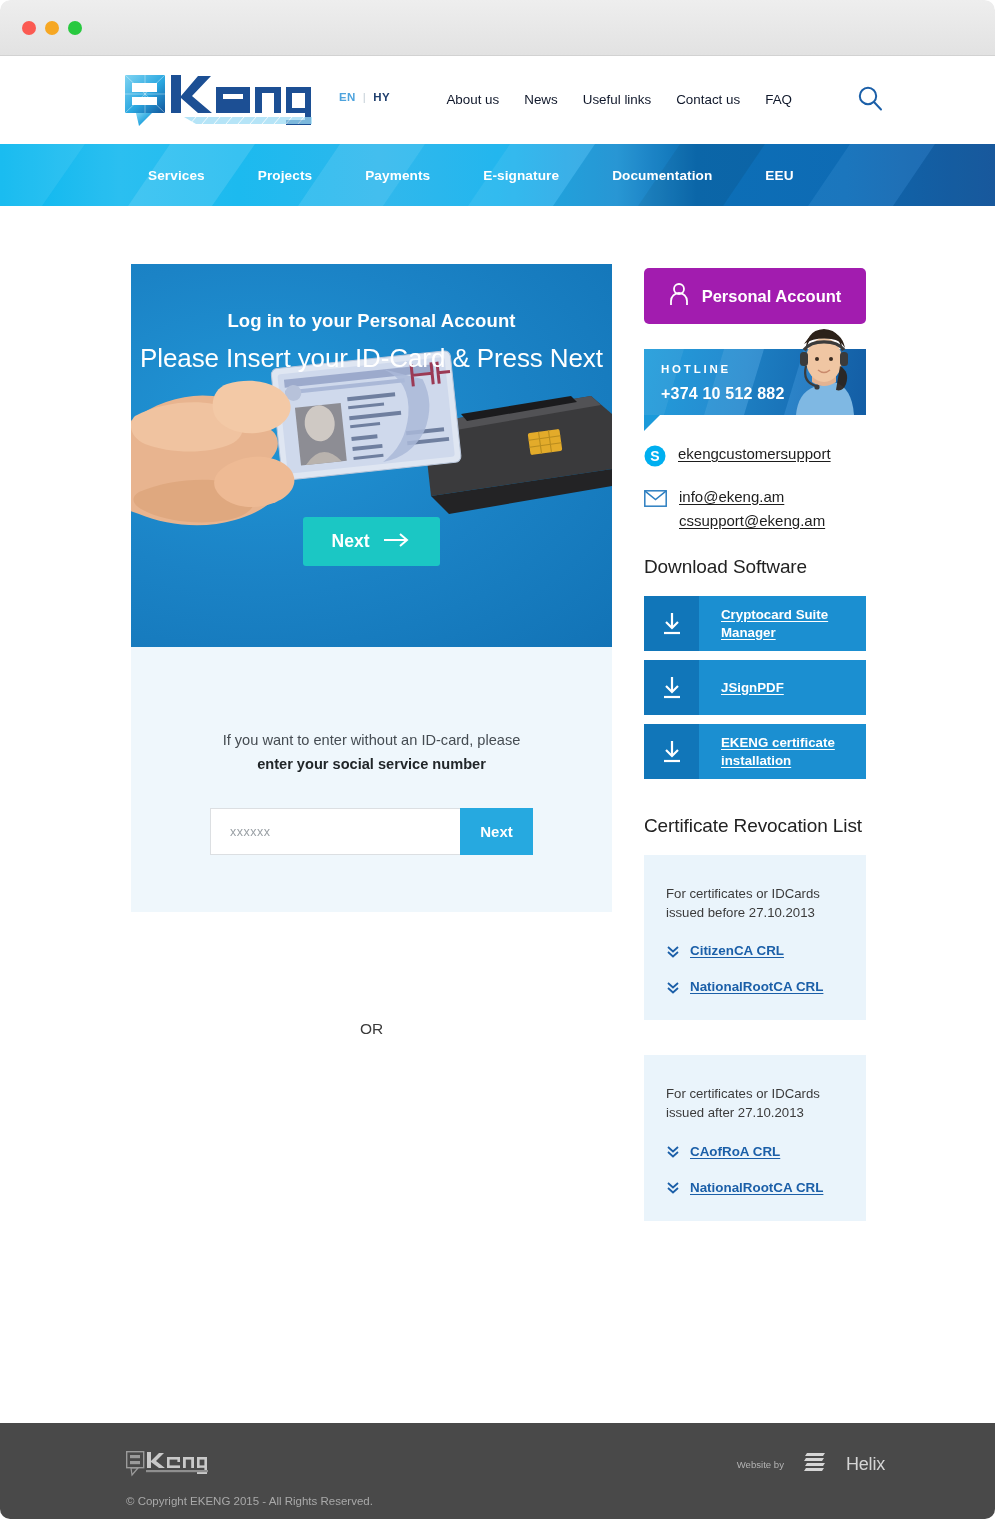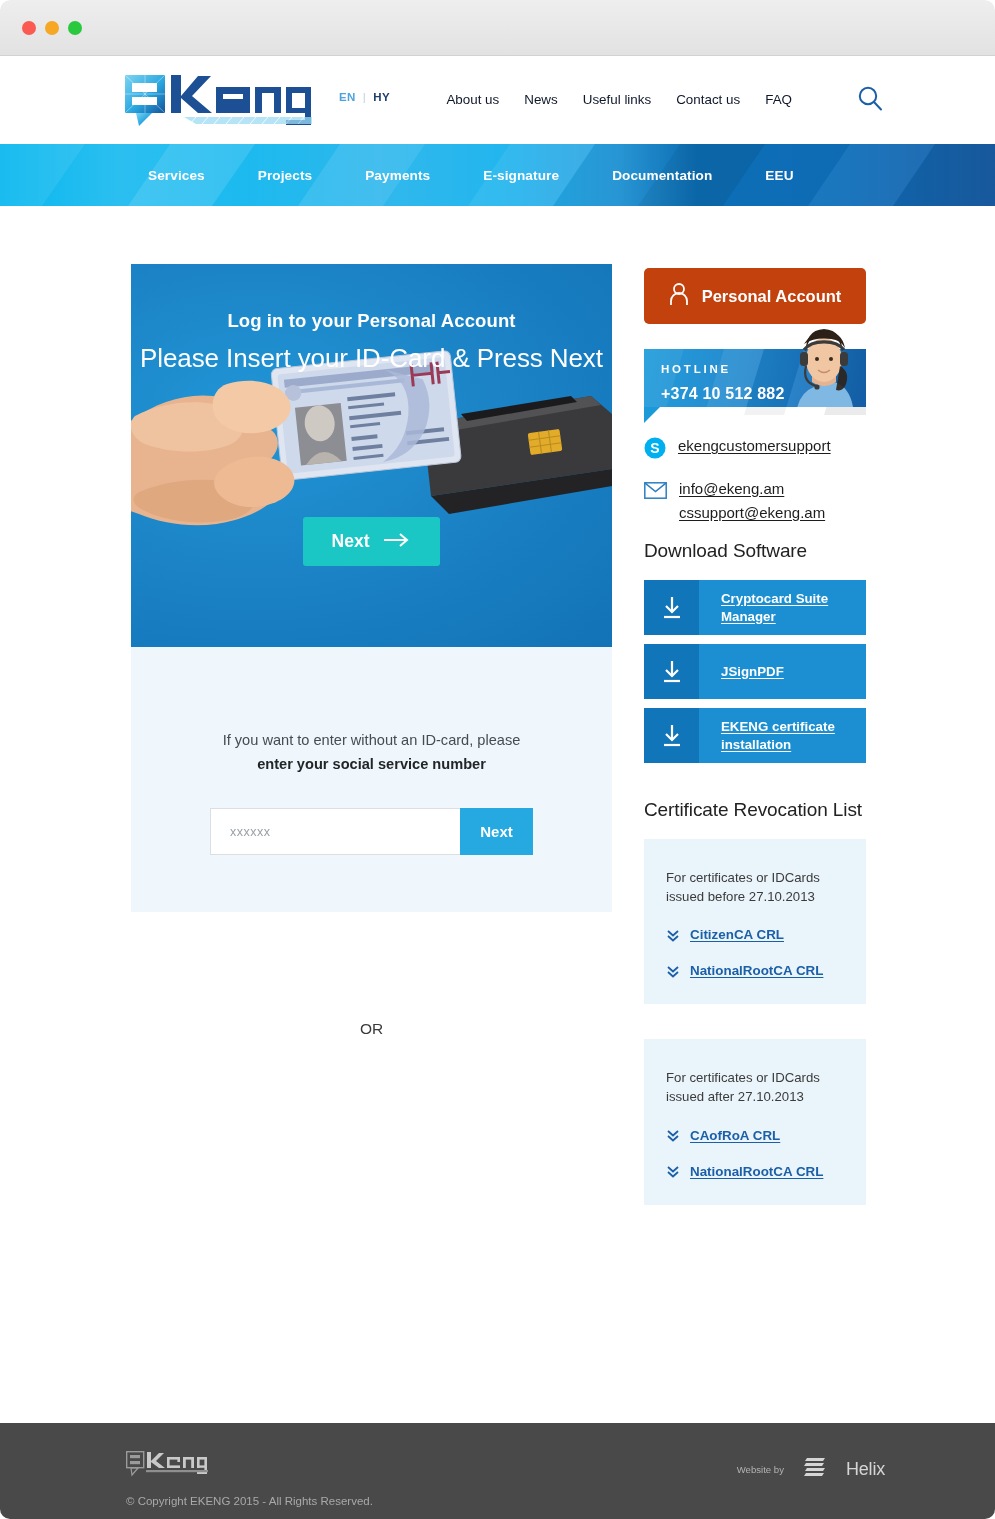--- a/index.html
+++ b/index.html
@@ -147,28 +147,28 @@
   .ssn-input::placeholder { color: #9aa0a5; letter-spacing: .5px; }
   .ssn-next {
     width: 73px; background: #26a9e0; border: none; color: #fff;
     font-size: 15px; font-weight: 700; cursor: pointer;
     font-family: "Liberation Sans", sans-serif;
   }
 
   
   .sidebar { width: 222px; padding-top: 4px; }
   .pa-btn {
-    width: 100%; height: 56px; background: #c2410c;
+    width: 100%; height: 56px; background: #a21caf;
     border: none; border-radius: 5px; color: #fff; cursor: pointer;
     display: flex; align-items: center; justify-content: center; gap: 13px;
     font-size: 16.5px; font-weight: 700;
     font-family: "Liberation Sans", sans-serif;
   }
   .hotline {
-    position: relative; margin-top: 25px; height: 58px;
+    position: relative; margin-top: 25px; height: 66px;
     background: linear-gradient(100deg, #1b9ada 0%, #1f86cd 45%, #1566b4 100%);
     overflow: visible;
   }
   .hotline .facets2 { position: absolute; inset: 0; overflow: hidden; }
   .hotline .tail {
     position: absolute; left: 0; bottom: -16px;
     width: 0; height: 0;
     border-left: 16px solid #1b9ada;
     border-bottom: 16px solid transparent;
   }
@@ -186,21 +186,21 @@
   }
   .contacts { margin-top: 30px; }
   .crow { display: flex; align-items: flex-start; gap: 12px; margin-bottom: 17px; }
   .crow .txts { display: flex; flex-direction: column; gap: 7px; }
   .crow a {
     font-size: 15px; color: #1d1d1d; text-decoration: underline;
     text-underline-offset: 2px;
   }
   .sec-title {
     font-size: 19px; color: #222; font-weight: 400;
-    margin-top: 19px; margin-bottom: 18px; letter-spacing: -.1px;
+    margin-top: 27px; margin-bottom: 18px; letter-spacing: -.1px;
   }
   .dl-btn {
     display: flex; align-items: stretch; margin-bottom: 9px;
     background: #1b8fd1; min-height: 55px; cursor: pointer;
   }
   .dl-btn .ico {
     width: 55px; background: #1176b9;
     display: flex; align-items: center; justify-content: center; flex: none;
   }
   .dl-btn .lbl {
@@ -223,21 +223,21 @@
 
   
   .footer {
     height: 100px; background: #494949;
     padding: 28px 110px 0 126px;
     display: flex; align-items: flex-start;
     border-radius: 0 0 10px 10px;
   }
   .footer .copy { font-size: 11.5px; color: #a9a9a9; margin-top: 14px; }
   .footer .right {
-    margin-left: auto; display: flex; align-items: center; gap: 19px; margin-top: 5px;
+    margin-left: auto; display: flex; align-items: center; gap: 19px; 
   }
   .footer .wb { font-size: 9.6px; color: #b2b2b2; }
   .footer .helix { font-size: 18px; color: #d5d5d5; letter-spacing: -.2px; }
 </style>
 </head>
 <body>
 
 <div class="browser">
 
   <div class="titlebar">

